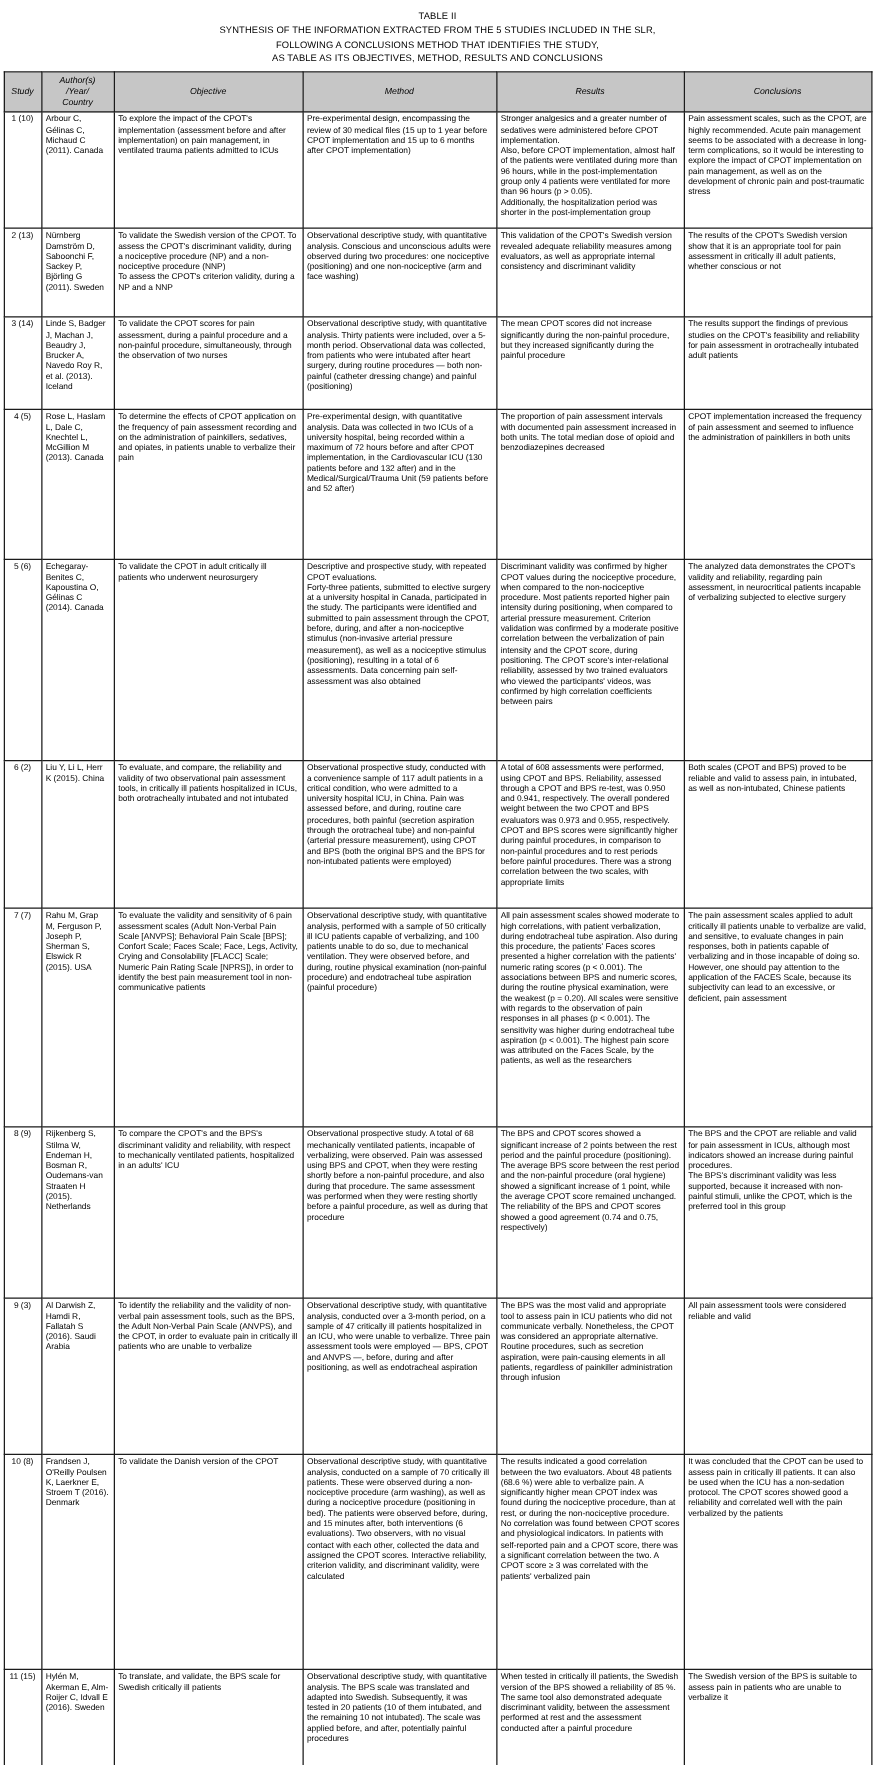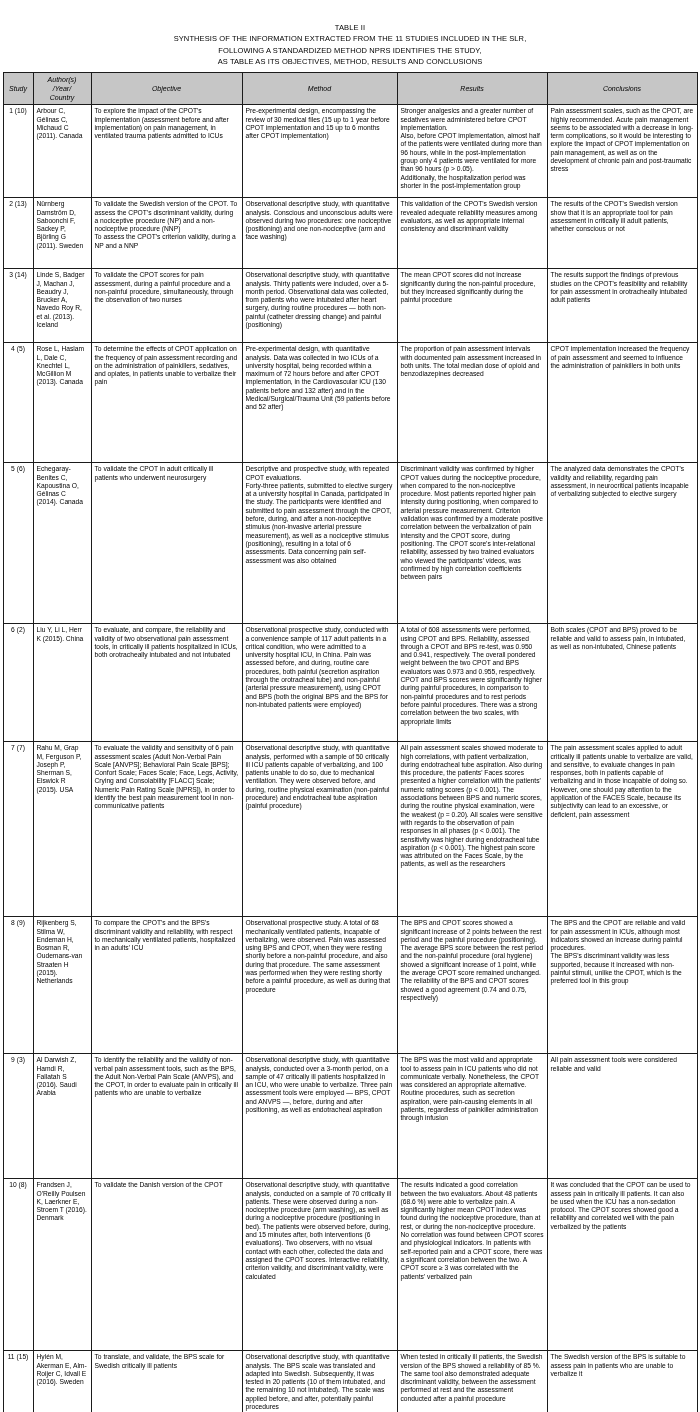--- a/index.html
+++ b/index.html
@@ -3,21 +3,21 @@
 <meta charset="utf-8">
 <style>
   * { box-sizing: border-box; margin: 0; padding: 0; }
   html, body { background: #ffffff; }
   body {
     width: 700px;
     color: #000;
     font-family: "Liberation Sans", sans-serif;
   }
   .page { width: 700px; padding-top: 7px; }
-  .caption { text-align: center; font-size: 7.5px; line-height: 1.5; letter-spacing: 0.1px; margin-top: 15px; }
+  .caption { text-align: center; font-size: 7.5px; line-height: 1.5; letter-spacing: 0.1px; }
   .caption .cap-line { white-space: nowrap; }
   table.synth {
     border-collapse: collapse;
     table-layout: fixed;
     width: 694px;
     margin: 5px auto 0 auto;
   }
   th, td {
     border: 1px solid #1b1b1b;
     vertical-align: top;
@@ -52,22 +52,22 @@
   tbody tr:nth-child(10) { height: 172px; }
   tbody tr:nth-child(11) { height: 78px; }
 </style>
 </head>
 <body>
 
 <div class="page">
 
   <div class="caption">
     <div class="cap-line">TABLE II</div>
-    <div class="cap-line">SYNTHESIS OF THE INFORMATION EXTRACTED FROM THE 11 STUDIES INCLUDED IN THE SLR,</div>
-    <div class="cap-line">FOLLOWING A STANDARDIZED METHOD NPRS IDENTIFIES THE STUDY,</div>
+    <div class="cap-line">SYNTHESIS OF THE INFORMATION EXTRACTED FROM THE 5 STUDIES INCLUDED IN THE SLR,</div>
+    <div class="cap-line">FOLLOWING A CONCLUSIONS METHOD THAT IDENTIFIES THE STUDY,</div>
     <div class="cap-line">AS TABLE AS ITS OBJECTIVES, METHOD, RESULTS AND CONCLUSIONS</div>
   </div>
 
   <table class="synth">
     <colgroup>
       <col style="width:30px">
       <col style="width:58px">
       <col style="width:151px">
       <col style="width:155px">
       <col style="width:150px">

